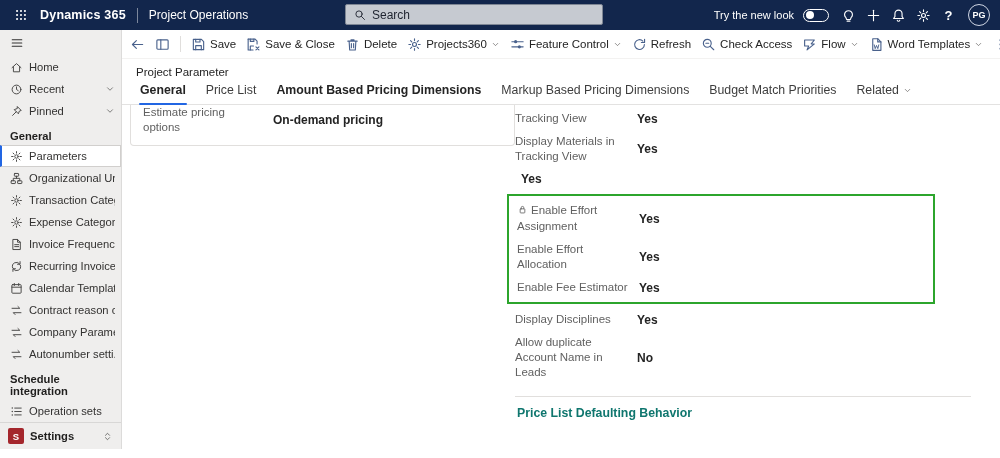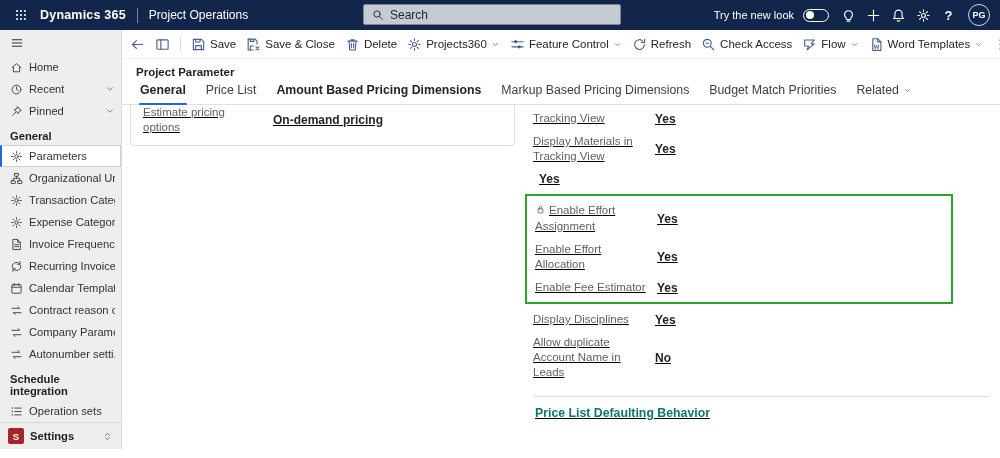--- a/index.html
+++ b/index.html
@@ -6,21 +6,21 @@
   html,body{width:1000px;height:458px;overflow:hidden;background:#fff;}
   button{background:none;border:none;cursor:pointer;font-family:inherit;color:inherit;text-align:left;}
   .app{width:1000px;height:334px;display:flex;flex-direction:column;}
 
   
   .topbar{height:30px;background:var(--topbar-bg,#12264c);display:flex;align-items:center;color:#fff;position:relative;padding:0 10px;gap:8px;flex-shrink:0;}
   .waffle{width:22px;height:22px;display:flex;align-items:center;justify-content:center;color:#fff;}
   .brand{font-size:12.5px;font-weight:700;letter-spacing:.2px;white-space:nowrap;}
   .vsep{width:1px;height:15px;background:rgba(255,255,255,.45);margin:0 3px;}
   .area{font-size:12px;white-space:nowrap;}
-  .searchbox{position:absolute;left:363px;top:4px;width:258px;height:21px;background:#c6cad1;border:1px solid #7e8694;border-radius:2px;display:flex;align-items:center;gap:6px;padding:0 8px;color:#1f2430;font-size:12px;}
+  .searchbox{position:absolute;left:345px;top:4px;width:258px;height:21px;background:#c6cad1;border:1px solid #7e8694;border-radius:2px;display:flex;align-items:center;gap:6px;padding:0 8px;color:#1f2430;font-size:12px;}
   .top-right{margin-left:auto;display:flex;align-items:center;gap:9px;}
   .newlook{font-size:11px;white-space:nowrap;}
   .toggle{width:26px;height:13px;border:1px solid #fff;border-radius:8px;position:relative;flex-shrink:0;}
   .toggle .knob{position:absolute;left:1.5px;top:1.5px;width:8px;height:8px;border-radius:50%;background:#fff;}
   .tb-icon{width:21px;height:22px;display:flex;align-items:center;justify-content:center;color:#fff;}
   .glyph{font-size:13px;font-weight:700;}
   .avatar{width:22px;height:22px;border-radius:50%;border:1px solid #cfd6e4;display:flex;align-items:center;justify-content:center;font-size:9px;font-weight:700;color:#fff;}
 
   
   .shell{display:flex;height:428px;flex:1;}
@@ -45,33 +45,33 @@
   .cmdbar{height:29px;display:flex;align-items:center;padding:0 8px 0 4px;gap:2px;border-bottom:1px solid #f3f2f1;white-space:nowrap;flex-shrink:0;}
   .cmd-btn{display:flex;align-items:center;gap:4px;padding:3px 4px;border-radius:2px;color:#242424;font-size:11.5px;}
   .cmd-btn .ci{color:var(--icon-color,#49618c);display:flex;}
   .cmd-btn .chev{color:#605e5c;display:flex;}
   .cmd-divider{width:1px;height:16px;background:#e0dedc;margin:0 4px;flex-shrink:0;}
 
   .pagehead{padding:5px 0 0 14px;flex-shrink:0;}
   .ph-row{display:flex;align-items:baseline;gap:6px;}
   .ph-title{font-size:16px;font-weight:700;color:#242424;}
   .ph-status{font-size:11px;color:#616161;}
-  .ph-sub{font-size:11.5px;font-weight:700;color:#242424;margin-top:2px;}
+  .ph-sub{font-size:11.5px;font-weight:400;color:#242424;margin-top:2px;}
 
   .tabs{display:flex;align-items:flex-end;padding-left:8px;border-bottom:1px solid #e3e2e1;height:27px;flex-shrink:0;}
   .tab{padding:0 10px 7px;font-size:12.3px;color:#3d3d3d;position:relative;display:flex;align-items:center;gap:4px;white-space:nowrap;}
   .tab.sel{font-weight:700;color:#242424;}
   .tab.sel::after{content:"";position:absolute;left:9px;right:9px;bottom:-1px;height:2.5px;background:var(--accent,#2266e3);border-radius:2px;}
   .tab.emph{font-weight:700;color:#242424;}
   .tab .chev{color:#605e5c;display:flex;}
 
-  .content{flex:1;display:flex;padding-left:8px;overflow:hidden;text-decoration:underline;}
+  .content{flex:1;display:flex;padding-left:8px;overflow:hidden;}
   .col-left{width:385px;flex-shrink:0;}
   .card{border:1px solid #e1dfdd;border-top:none;border-radius:0 0 4px 4px;padding:0 12px 4px;}
-  .col-right{margin-left:18px;width:462px;padding-top:2px;flex-shrink:0;}
+  .col-right{margin-left:0;width:462px;padding-top:2px;flex-shrink:0;}
 
   .field-row{display:flex;align-items:center;padding:4px 0;}
   .card .field-row{padding:0 0 6px;}
   .f-label{width:116px;flex-shrink:0;font-size:11.5px;color:var(--label-gray,#616161);line-height:15px;}
   .f-value{margin-left:6px;font-size:12px;font-weight:700;color:var(--text-dark,#242424);}
   .card .f-value{margin-left:14px;}
   .lock{display:inline-block;vertical-align:-1px;margin-right:3px;color:#616161;}
 
   .highlight-box{border:2px solid var(--highlight-green,#2ca52c);margin:4px 0 4px -8px;padding:3px 8px;width:428px;}
 

